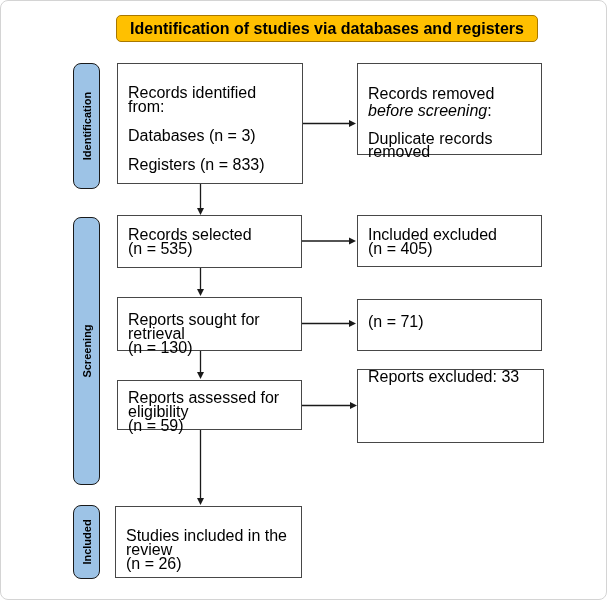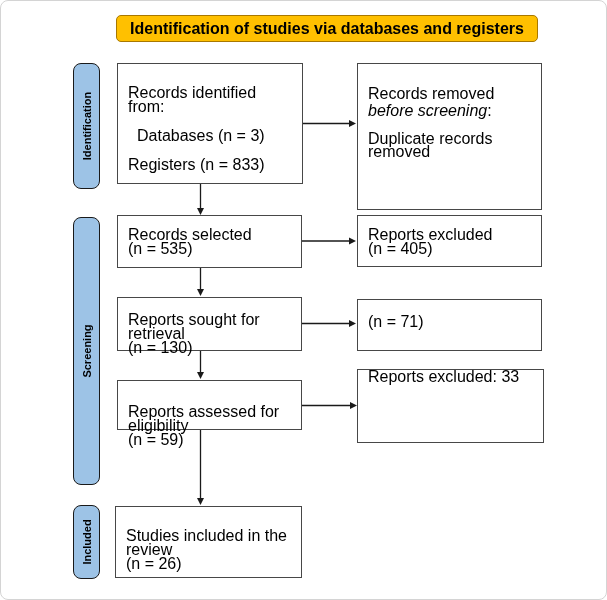--- a/index.html
+++ b/index.html
@@ -62,44 +62,44 @@
     background: #ffffff;
     border: 1.5px solid var(--box-border, #474747);
     box-sizing: border-box;
     padding: 0 10px;
     font-size: 16px;
     color: #000;
     line-height: 14px;
   }
   .box .line { line-height: 14px; }
   .b-identified      { left: 116px; top: 62px;  width: 186px; height: 121px; }
-  .b-removed         { left: 356px; top: 62px;  width: 185px; height: 147px; }
+  .b-removed         { left: 356px; top: 62px;  width: 185px; height: 92px; }
   .b-selected        { left: 116px; top: 214px; width: 185px; height: 53px;  }
   .b-rec-excluded    { left: 356px; top: 214px; width: 185px; height: 52px;  }
   .b-sought          { left: 116px; top: 296px; width: 185px; height: 54px;  }
   .b-not-retrieved   { left: 356px; top: 298px; width: 185px; height: 52px;  }
   .b-assessed        { left: 116px; top: 379px; width: 185px; height: 50px;  }
   .b-rep-excluded    { left: 356px; top: 368px; width: 187px; height: 74px;
                        display: flex; align-items: flex-start; }
   .b-included        { left: 114px; top: 505px; width: 187px; height: 72px;  }
 
   .b-identified .line-1 { margin-top: 22px; }
-  .b-identified .line-2 { margin-top: 15px; margin-left: 9px; }
+  .b-identified .line-2 { margin-top: 15px; }
   .b-identified .line-3 { margin-top: 15px; }
 
   .b-removed .para-1 { margin-top: 21px; line-height: 17px; width: 150px; }
   .b-removed .para-1 em { font-style: italic; }
   .b-removed .para-2 { margin-top: 13px; line-height: 13px; }
   .b-removed .para-3 { line-height: 13px; }
 
   .b-selected,
   .b-rec-excluded   { padding-top: 12px; }
   .b-sought,
   .b-not-retrieved  { padding-top: 15px; }
-  .b-assessed       { padding-top: 24px; }
+  .b-assessed       { padding-top: 10px; }
   .b-included       { padding-top: 22px; }
 
   
   .arrows {
     position: absolute;
     left: 0; top: 0;
     width: 607px; height: 600px;
     pointer-events: none;
   }
   .arrows line {
@@ -151,21 +151,21 @@
     <div class="line">Studies included in the review</div>
     <div class="line">(n = 26)</div>
   </div>
 
   <div class="box b-removed">
     <div class="para-1"><span>Records removed </span><em>before screening</em><span>:</span></div>
     <div class="para-2">Duplicate records removed</div>
   </div>
 
   <div class="box b-rec-excluded">
-    <div class="line">Reports excluded</div>
+    <div class="line">Included excluded</div>
     <div class="line">(n = 405)</div>
   </div>
 
   <div class="box b-not-retrieved">
     <div class="line">(n = 71)</div>
   </div>
 
   <div class="box b-rep-excluded">
     <div class="line">Reports excluded: 33</div>
   </div>

